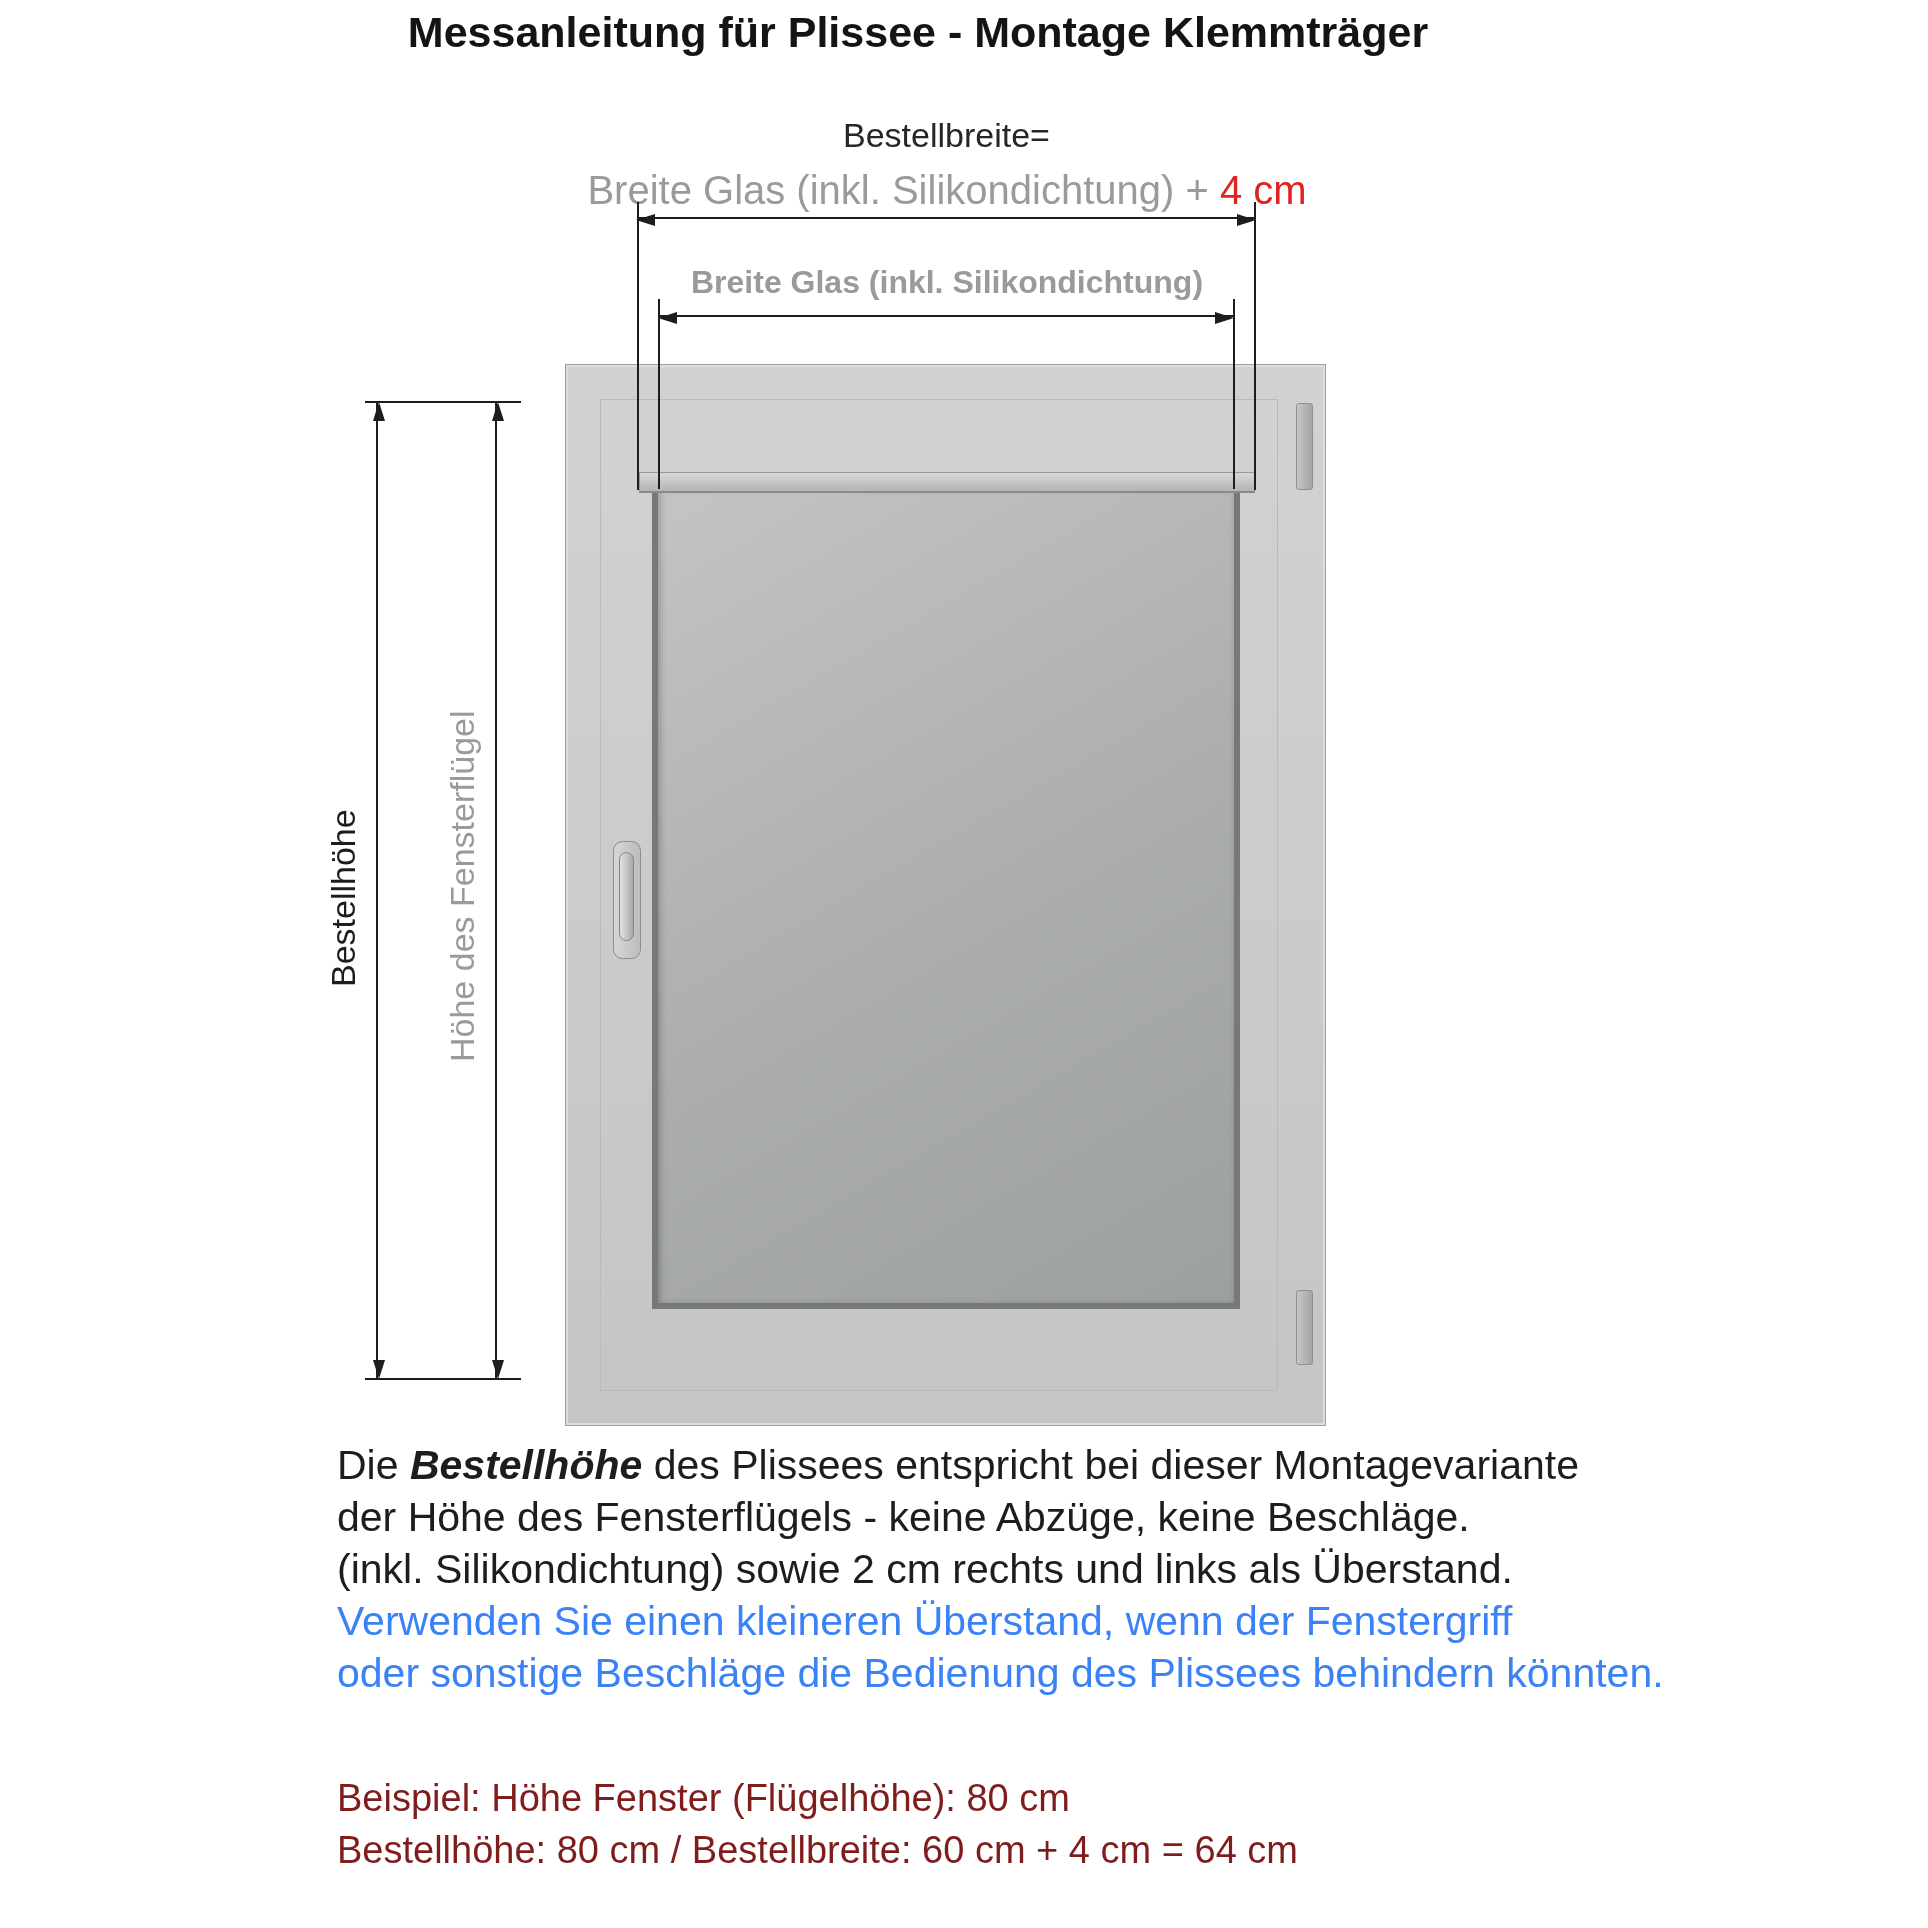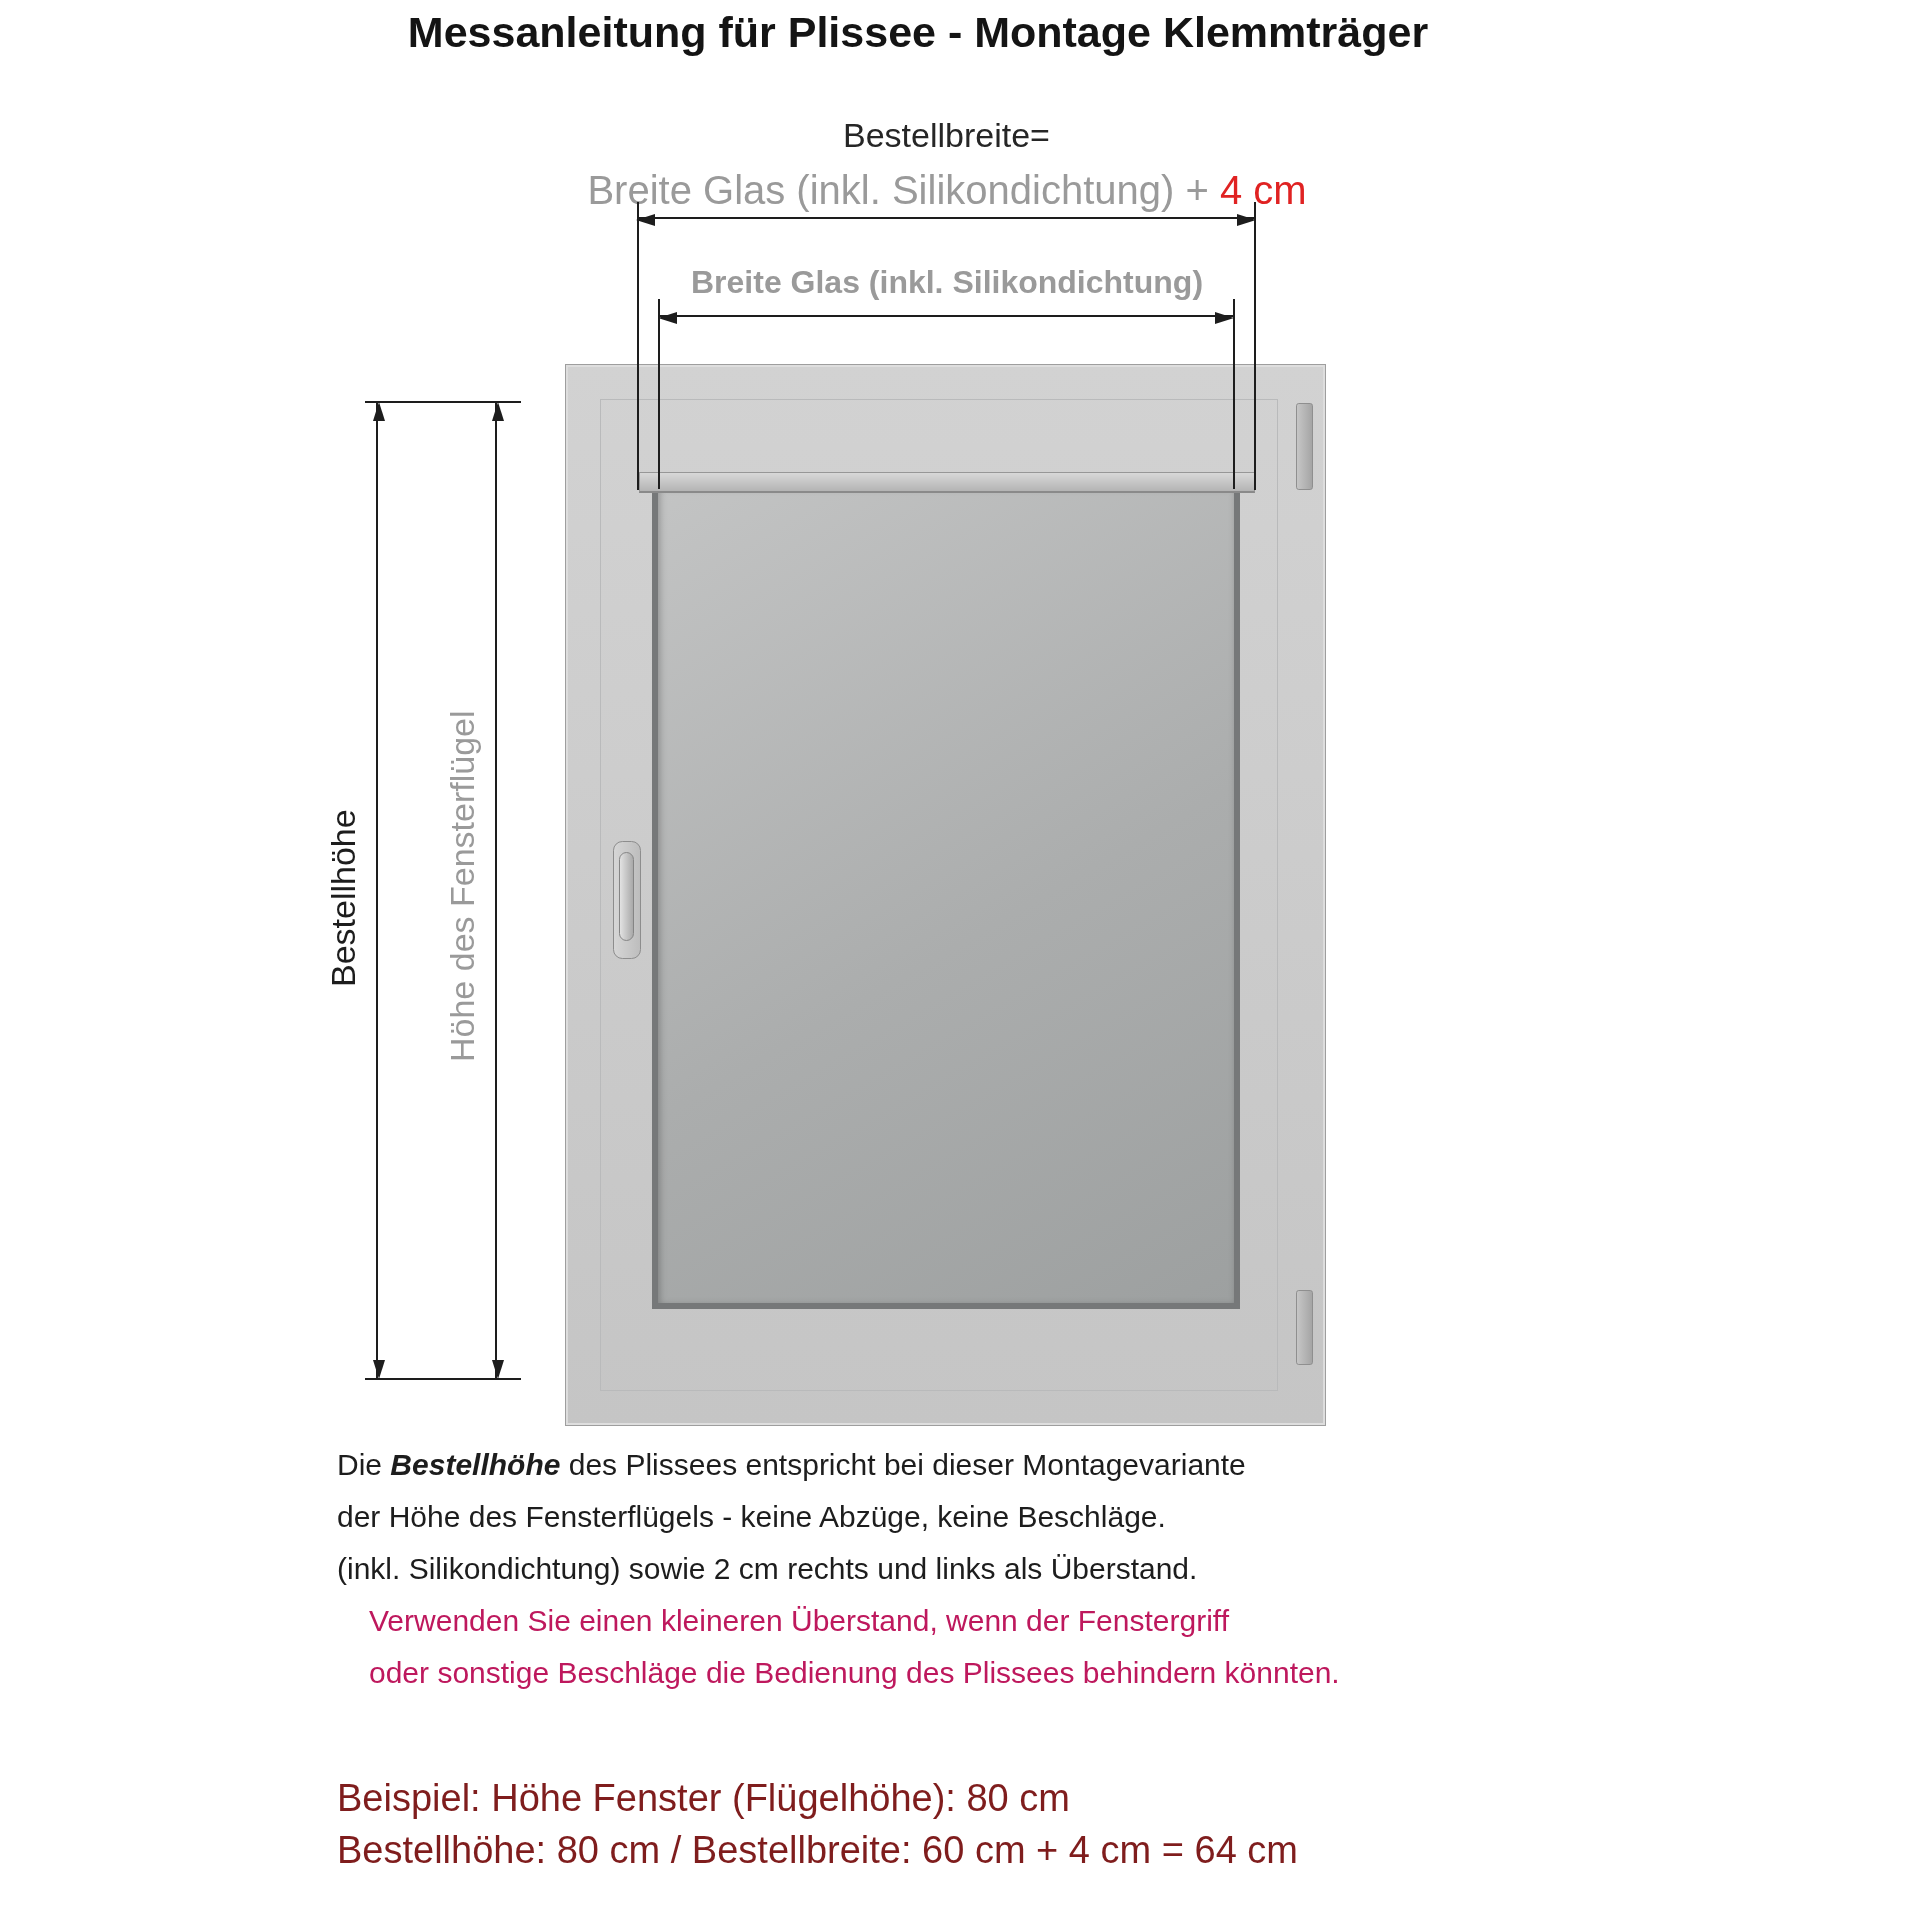--- a/index.html
+++ b/index.html
@@ -111,24 +111,24 @@
     position:absolute; left:730px; width:17px;
     background:linear-gradient(90deg,#c6c6c6,#a5a5a5);
     border:0.9px solid #8f8f8f; border-radius:2.8px;
   }
   .hinge-top    { top:38px;  height:87px; }
   .hinge-bottom { top:925px; height:75px; }
 
   
   .bodytext {
     position:absolute; left:337px; top:1439px;
-    font-size:30px; line-height:52px; color:#1d1d1d;
+    font-size:41px; line-height:52px; color:#1d1d1d;
   }
   .bodytext .em { font-weight:700; font-style:italic; }
-  .bodytext .warn { color:#be185d;margin-left:32px; }
+  .bodytext .warn { color:#3b82f6; }
 
   .example {
     position:absolute; left:337px; top:1772px;
     font-size:38px; line-height:52px; color:#7f1d1d;
   }
   .example .indent { margin-left:153px; }
 </style>
 </head>
 <body>
 

